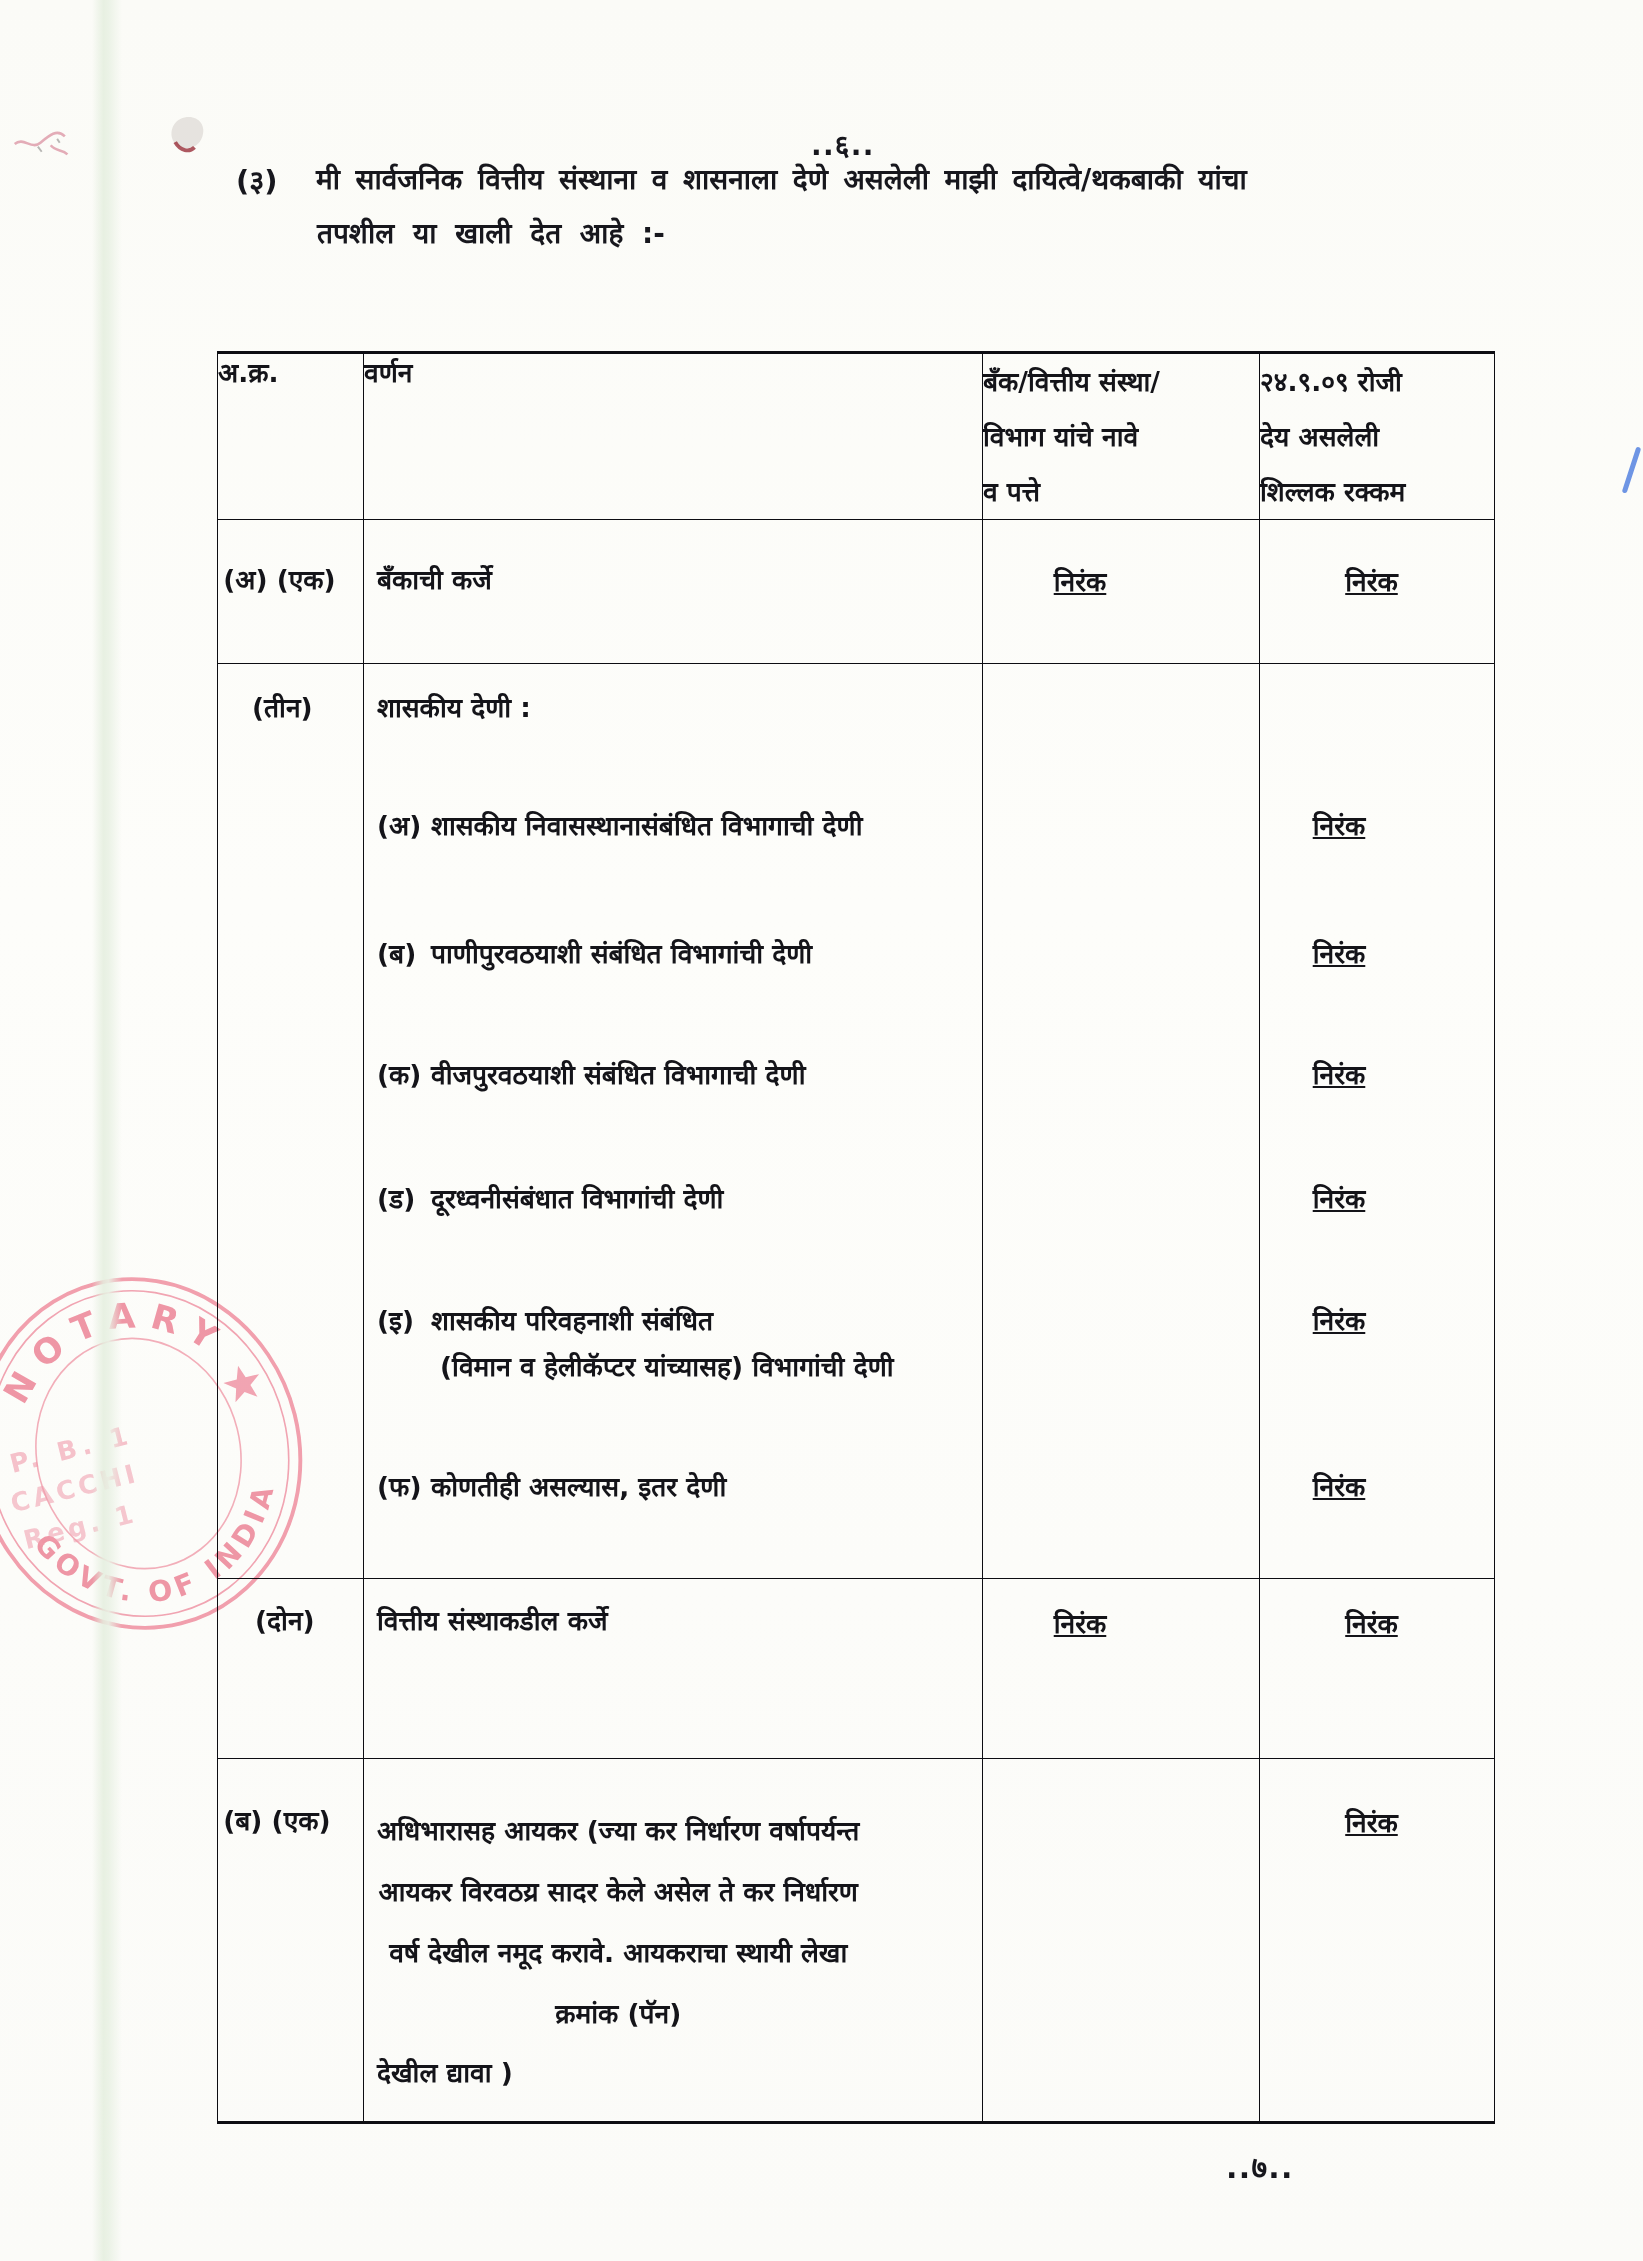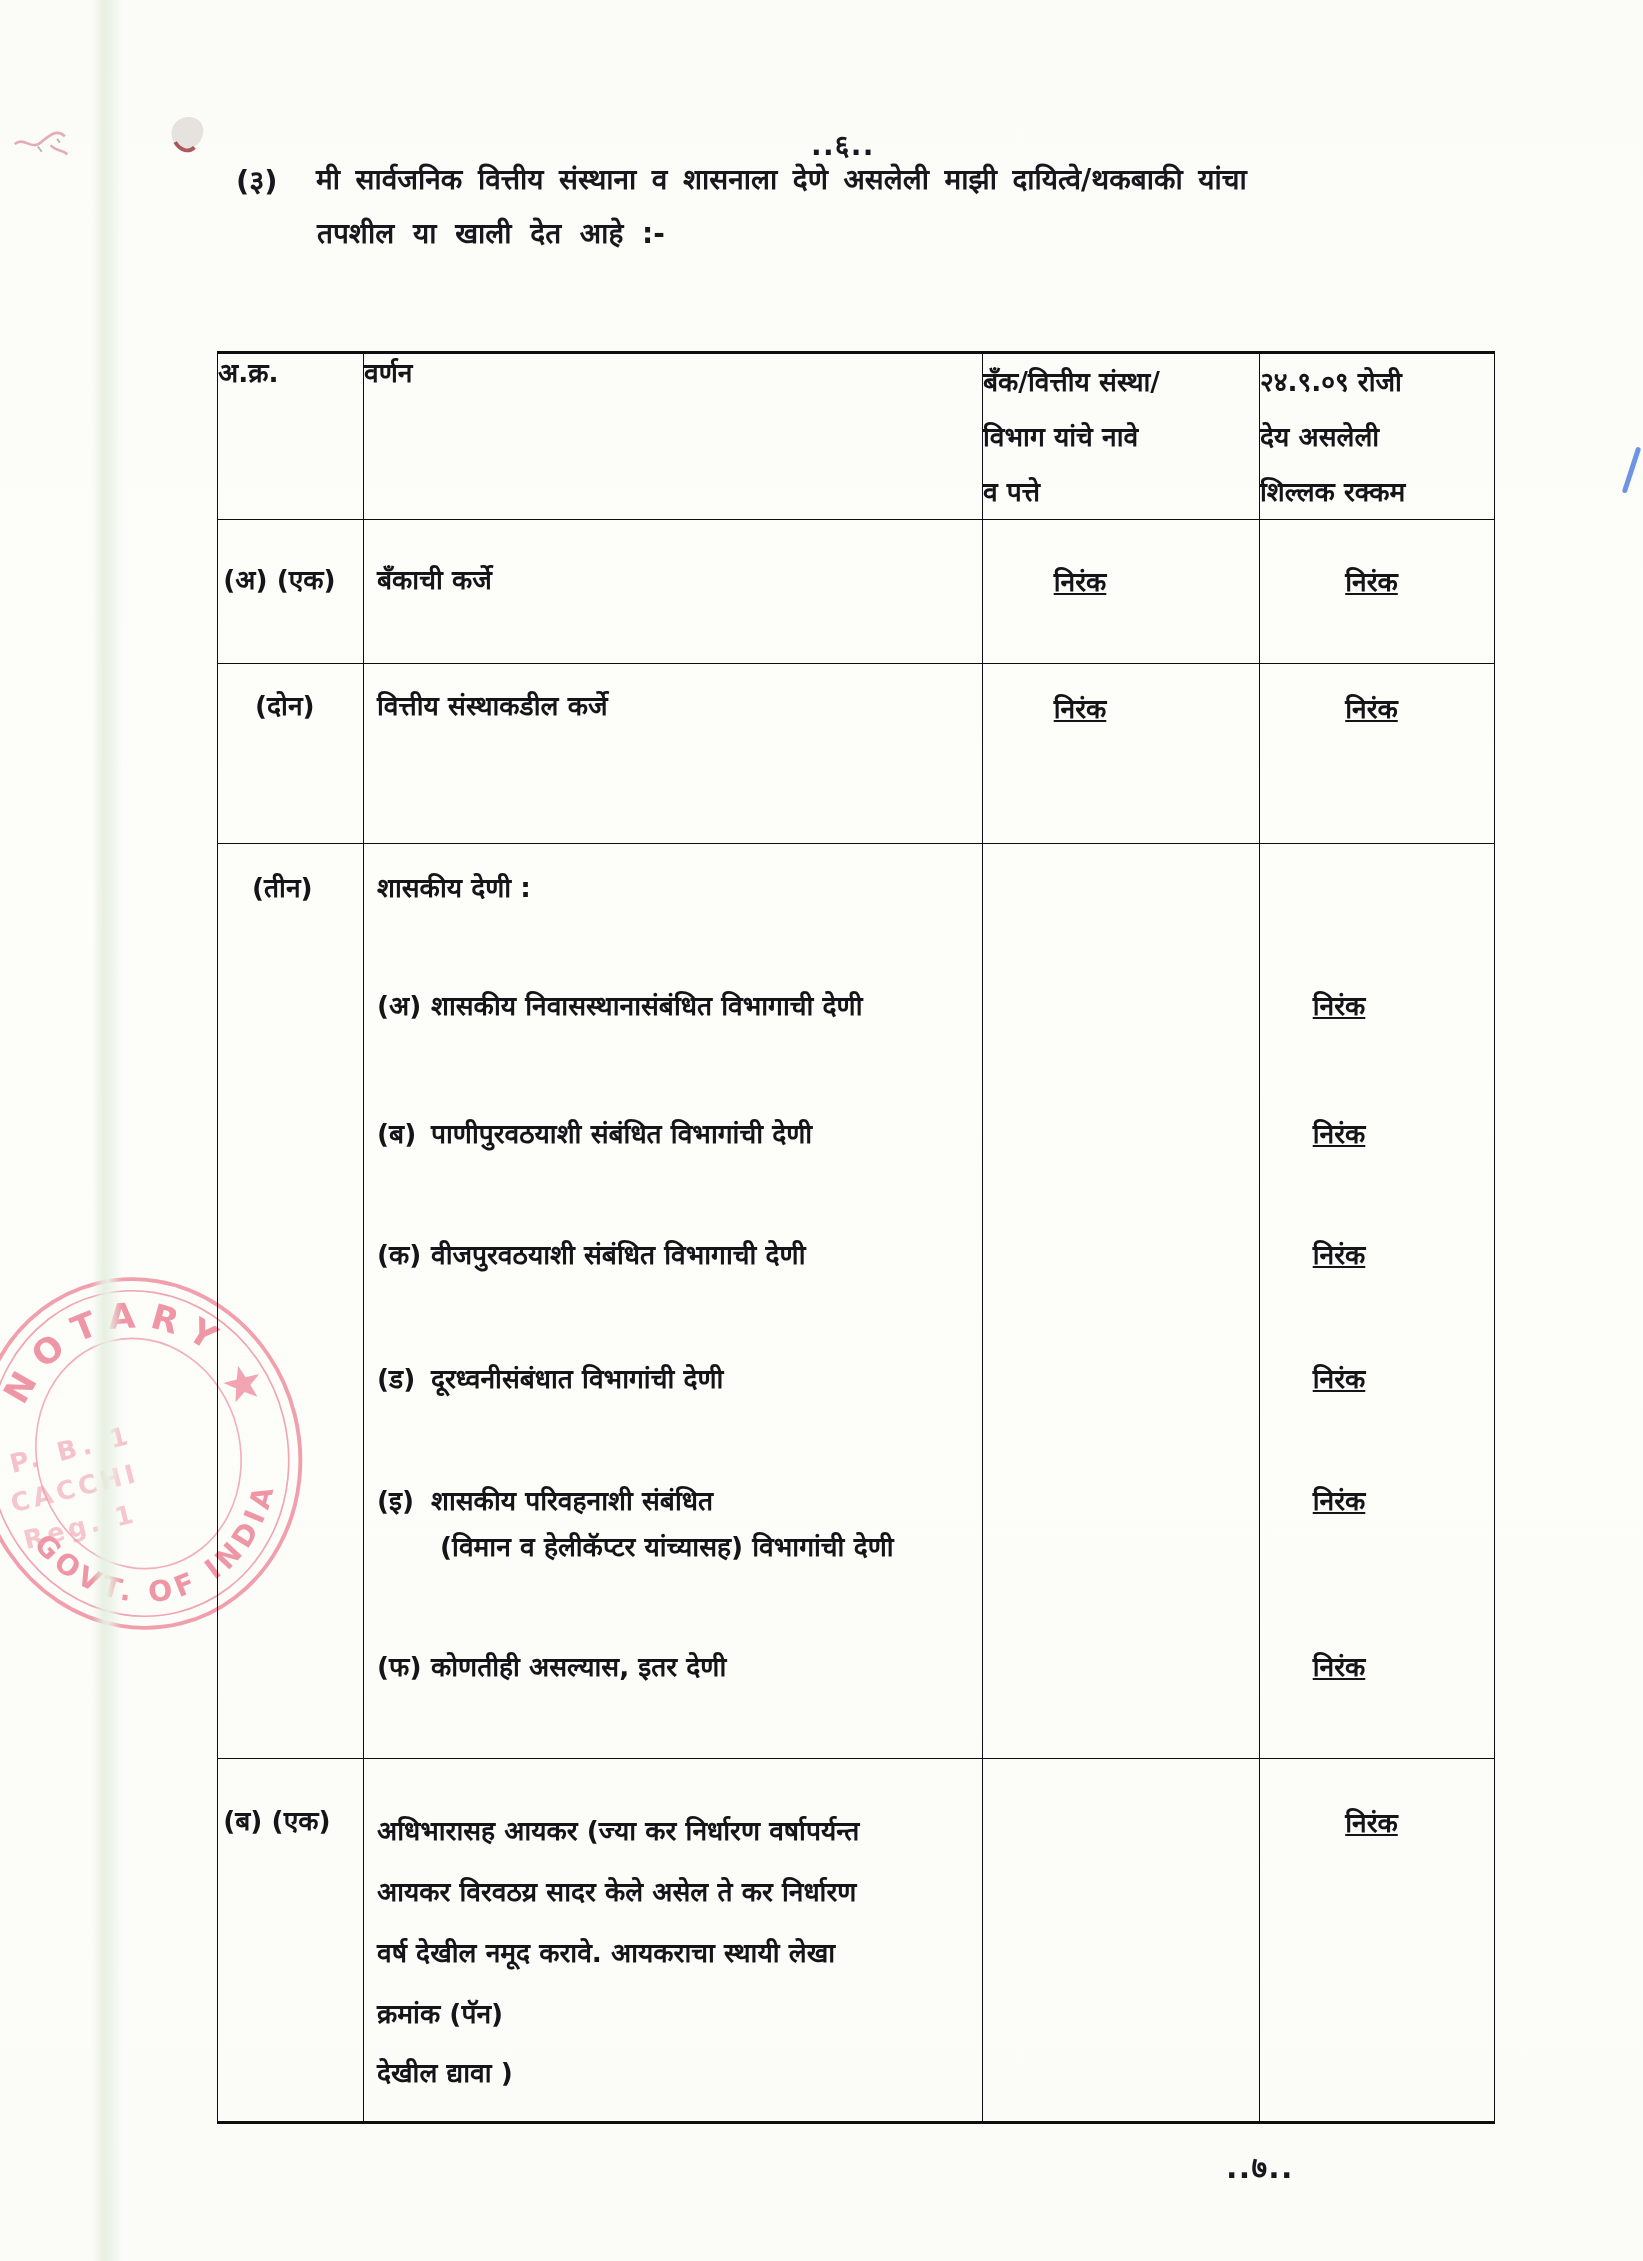--- a/index.html
+++ b/index.html
@@ -42,21 +42,21 @@
   .hc1{padding:7.7px 0 0 9px;}
   .hc2{padding:7.7px 129px 0 0;}
   .hlines{padding:5.2px 0 0 10.3px;line-height:55px;white-space:nowrap;margin-left:16px;}
   .srcell{font-size:26.4px;white-space:nowrap;}
   .nir{position:absolute;left:17px;width:100%;box-sizing:border-box;text-align:center;font-size:26.4px;text-decoration:underline;}
   .nir.c3pad{padding-right:116px;}
   .nir.c4pad{padding-right:45px;}
   .nir.c4sub{padding-right:110px;}
   .sub{position:absolute;left:13px;display:flex;white-space:nowrap;font-size:26.4px;}
   .sub .lbl{width:54px;flex:0 0 54px;}
-  .r4block{position:absolute;left:13px;top:41px;line-height:61px;white-space:nowrap;font-size:26.4px;}
+  .r4block{position:absolute;left:13px;top:41px;line-height:61px;white-space:nowrap;font-size:26.4px;text-align:center;}
   .r4tail{position:absolute;left:13px;top:295px;font-size:26.4px;white-space:nowrap;}
   .bottom-page-num{left:1226px;top:2146px;font-size:30px;letter-spacing:1.3px;}
   
   .stamp{position:absolute;left:-45px;top:1260px;z-index:20;mix-blend-mode:multiply;opacity:.85;pointer-events:none;}
   
   .scribble{position:absolute;left:11.6px;top:117px;z-index:5;}
   .smudge{position:absolute;left:161px;top:111px;z-index:5;}
   .blue-mark{
     position:absolute;left:1629px;top:446px;width:4.5px;height:48px;z-index:5;
     background:#4a7ade;opacity:.8;border-radius:2.6px;transform:rotate(18deg);
@@ -112,31 +112,20 @@
       <td class="srcell" style="padding:41px 0 0 5.2px">(अ) (एक)</td>
       <td style="padding:41px 0 0 13px">बँकाची कर्जे</td>
       <td>
             <div class="nir c3pad" style="top:43px">निरंक</div>
           </td>
       <td>
             <div class="nir c4pad" style="top:43px">निरंक</div>
           </td>
     </tr>
 
-    <tr style="height:180px">
-      <td class="srcell" style="padding:23px 0 0 37px">(दोन)</td>
-      <td style="padding:23px 0 0 13px">वित्तीय संस्थाकडील कर्जे</td>
-      <td>
-            <div class="nir c3pad" style="top:26px">निरंक</div>
-          </td>
-      <td>
-            <div class="nir c4pad" style="top:26px">निरंक</div>
-          </td>
-    </tr>
-
     <tr style="height:915px">
       <td>
         <div class="abs srcell" style="top:24.5px;left:34px">(तीन)</div>
       </td>
       <td>
         <div class="abs" style="top:24.5px;left:13px;font-size:26.4px">शासकीय देणी :</div>
         <div class="sub" style="top:143px">
               <span class="lbl">(अ)</span>
               <span>शासकीय निवासस्थानासंबंधित विभागाची देणी</span>
             </div>
@@ -164,20 +153,31 @@
       </td>
       <td></td>
       <td>
         <div class="nir c4sub" style="top:143px">निरंक</div>
         <div class="nir c4sub" style="top:271px">निरंक</div>
         <div class="nir c4sub" style="top:392px">निरंक</div>
         <div class="nir c4sub" style="top:516px">निरंक</div>
         <div class="nir c4sub" style="top:638px">निरंक</div>
         <div class="nir c4sub" style="top:804px">निरंक</div>
       </td>
+    </tr>
+
+    <tr style="height:180px">
+      <td class="srcell" style="padding:23px 0 0 37px">(दोन)</td>
+      <td style="padding:23px 0 0 13px">वित्तीय संस्थाकडील कर्जे</td>
+      <td>
+            <div class="nir c3pad" style="top:26px">निरंक</div>
+          </td>
+      <td>
+            <div class="nir c4pad" style="top:26px">निरंक</div>
+          </td>
     </tr>
 
     <tr style="height:364px">
       <td>
         <div class="abs srcell" style="top:43px;left:5.2px">(ब) (एक)</div>
       </td>
       <td>
         <div class="r4block">
           <div>अधिभारासह आयकर (ज्या कर निर्धारण वर्षापर्यन्त</div>
           <div>आयकर विरवठय्र सादर केले असेल ते कर निर्धारण</div>

